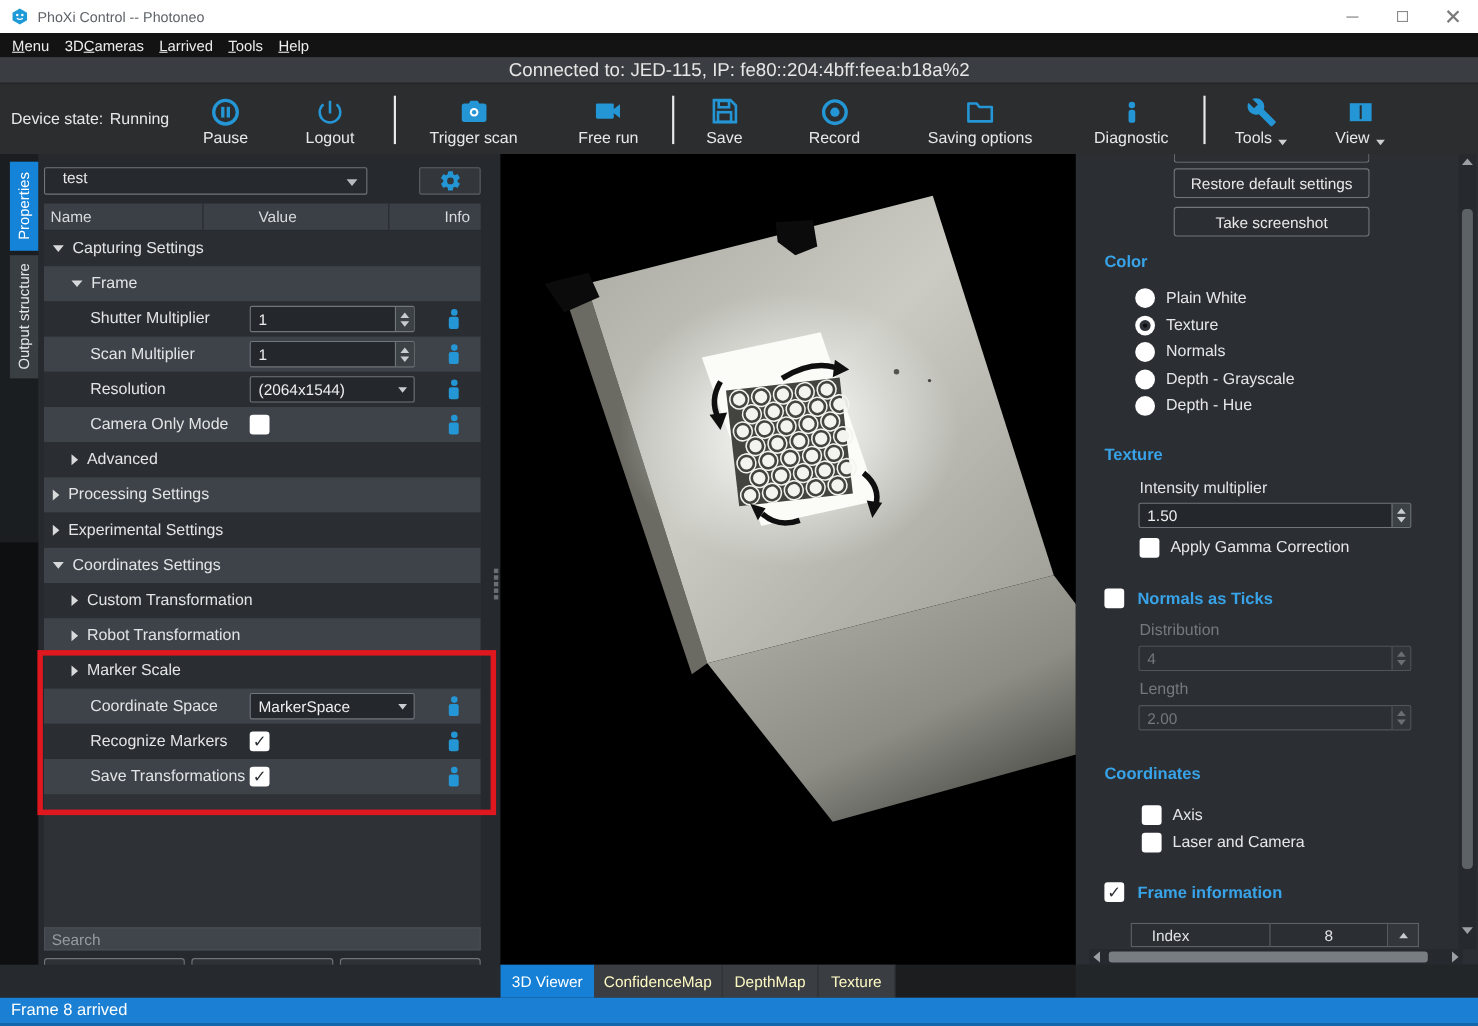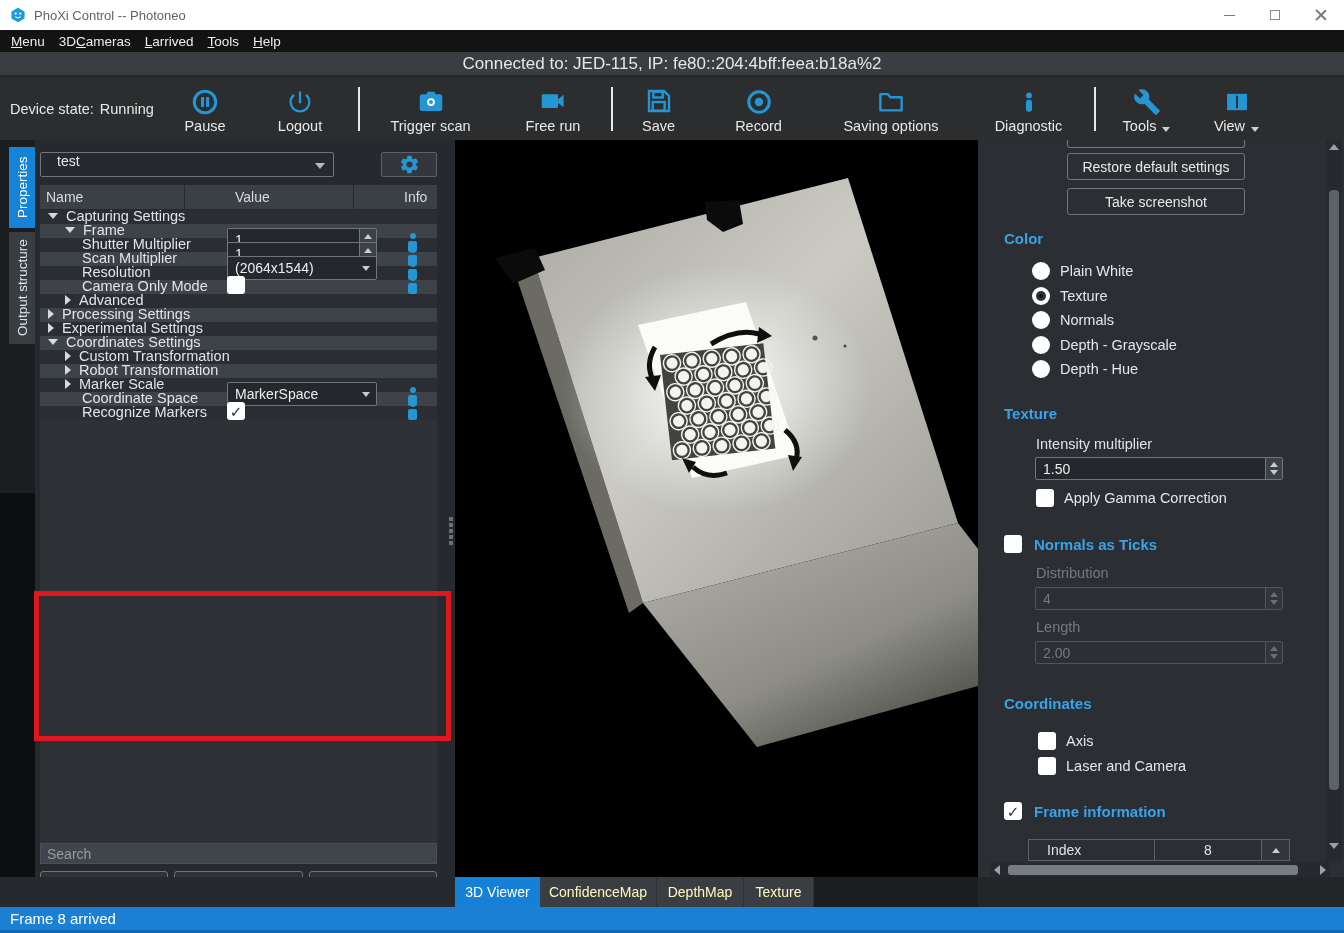--- a/index.html
+++ b/index.html
@@ -44,21 +44,21 @@
   .vtab.active { background:#1583d8; color:#fff; }
 
   
   .lpanel { position:absolute; left:35px; top:140px; width:420px; height:767px; background:#26292d; }
   .combo { position:absolute; left:5px; top:12px; width:294px; height:25px; background:#26292d; border:1px solid #70767c; border-radius:2px; display:flex; color:#e8e8e8; font-size:14px; padding-left:16px; }
   .combo .dn { position:absolute; right:8px; top:10px; width:0; height:0; border-left:5px solid transparent; border-right:5px solid transparent; border-top:6px solid #b7bbbf; }
   .gearbtn { position:absolute; left:346px; top:12px; width:56px; height:25px; background:#33373c; border:1px solid #5c6166; border-radius:2px; display:flex; align-items:center; justify-content:center; }
   .phead { position:absolute; left:5px; top:45px; width:397px; height:24px; background:#3b4046; display:flex; align-items:center; color:#d8dadd; font-size:14px;gap:44px; }
   .phead div { padding-left:6px; border-right:1px solid #26292d; height:100%; display:flex; align-items:center; }
   .rows-area { position:absolute; left:5px; top:70px; width:397px; height:633px; background:#2e3236; overflow:hidden; }
-  .prow { width:397px; height:14px; display:flex; align-items:flex-end; font-size:14.5px; color:#e2e4e6; background:#2a2e32; }
+  .prow { width:397px; height:32px; display:flex; align-items:center; font-size:14.5px; color:#e2e4e6; background:#2a2e32; }
   .prow.alt { background:#3e4349; }
   .prow .gwrap { display:flex; align-items:center; gap:8px; }
   .tri-down { width:0; height:0; border-left:5px solid transparent; border-right:5px solid transparent; border-top:6px solid #d7d9db; }
   .tri-right { width:0; height:0; border-top:5px solid transparent; border-bottom:5px solid transparent; border-left:6px solid #d7d9db; }
   .cell-name { width:187px; display:flex; align-items:center; }
   .cell-value { width:161px; display:flex; align-items:center; }
   .cell-info { width:49px; display:flex; align-items:center; justify-content:center; }
   .spinbox,.dropbox { width:150px; height:24px; background:#24272b; border:1px solid #70767c; border-radius:2px; display:flex; overflow:hidden; }
   .sval { flex:1; color:#eceef0; font-size:14px; padding:3px 0 0 7px; white-space:nowrap; }
   .spinbtns { width:17px; border-left:1px solid #70767c; background:#3c4146; display:flex; flex-direction:column; align-items:center; justify-content:center; gap:3px; }
@@ -439,20 +439,31 @@
               </span>
             </div>
           </div>
           <div class="cell-info">
             <span class="person"></span>
           </div>
         </div>
         <div class="prow">
           <div class="cell-name" style="padding-left: 42px;">
             <span>Recognize Markers</span>
+          </div>
+          <div class="cell-value">
+            <span class="cb checked"></span>
+          </div>
+          <div class="cell-info">
+            <span class="person"></span>
+          </div>
+        </div>
+        <div class="prow alt">
+          <div class="cell-name" style="padding-left: 42px;">
+            <span>Save Transformations</span>
           </div>
           <div class="cell-value">
             <span class="cb checked"></span>
           </div>
           <div class="cell-info">
             <span class="person"></span>
           </div>
         </div>
       </div>
     <input class="search" placeholder="Search" style="">

